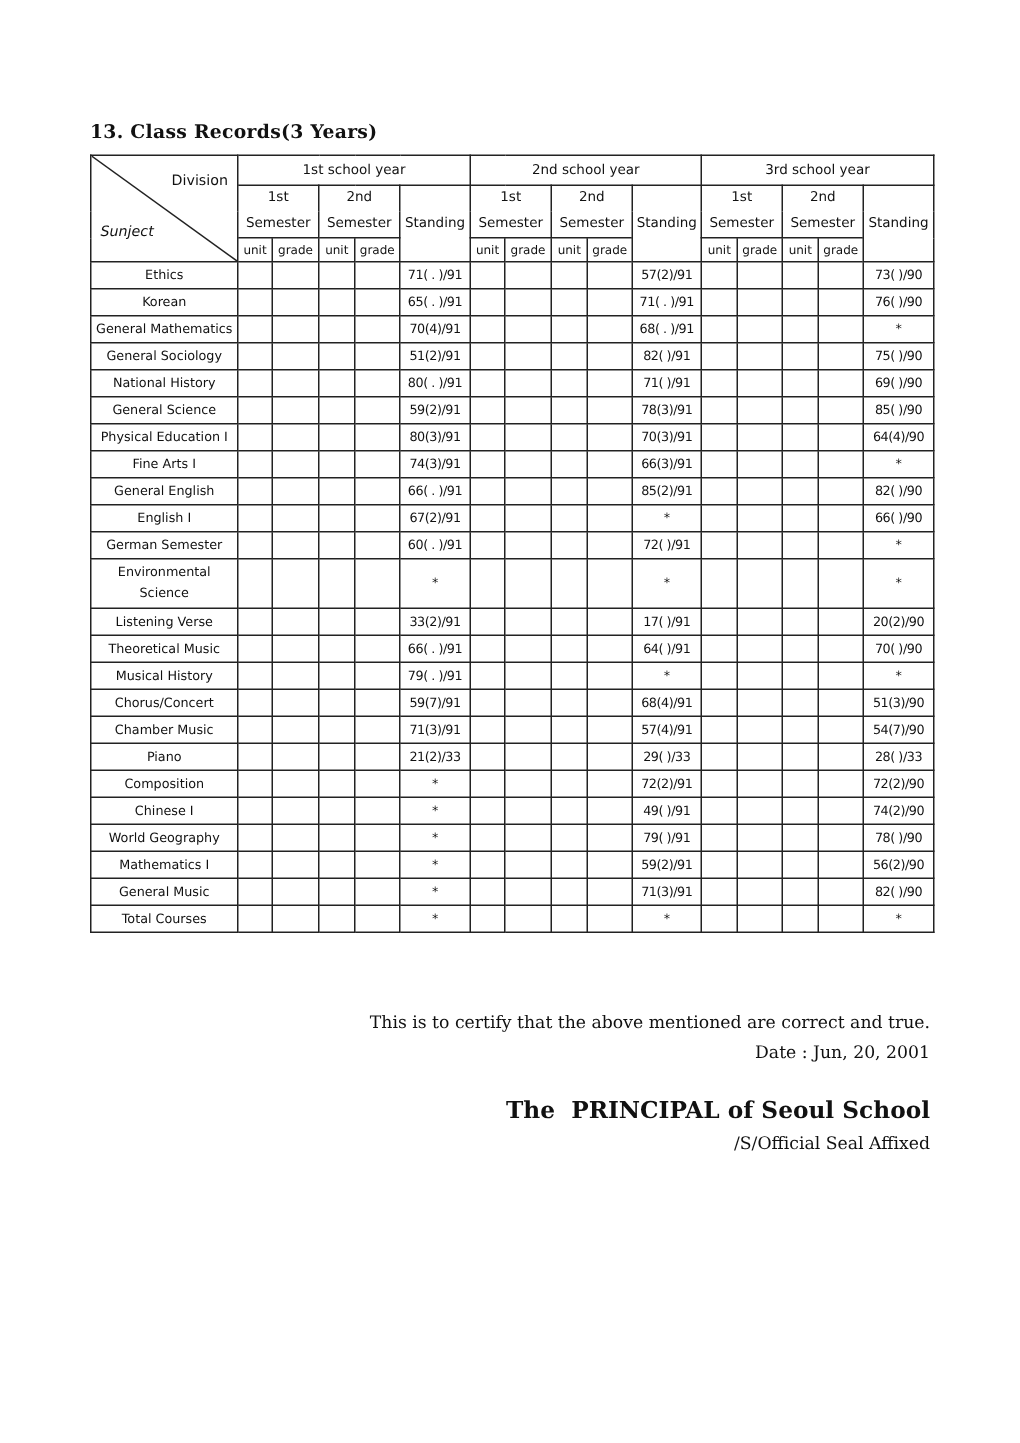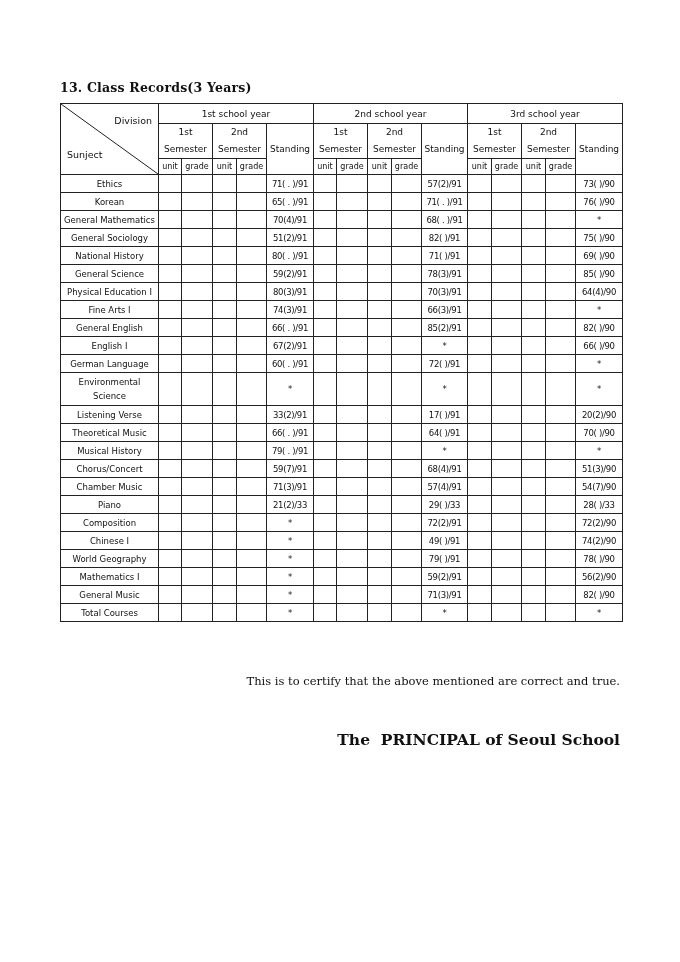--- a/index.html
+++ b/index.html
@@ -7,21 +7,21 @@
   .title { position:absolute; left:60px; top:80px; font-family:"DejaVu Serif", serif; font-weight:bold; font-size:12.5px; letter-spacing:0.2px; }
   table.records { position:absolute; left:60px; top:103px; border-collapse:collapse; table-layout:fixed; width:562px; font-family:"DejaVu Sans", sans-serif; font-size:8.5px; }
   table.records td { border:1px solid #222; text-align:center; vertical-align:middle; padding:0; height:17px; line-height:10px; overflow:hidden; white-space:nowrap; }
   table.records td.wrap { white-space:normal; line-height:14px;margin-top:28px; }
   .hdr-year { height:19px !important; font-size:9px; }
   .hdr-sem { font-size:9px; line-height:17px !important; }
   .hdr-sub { font-size:8px; height:15px !important; }
   .diag { position:relative;margin-left:17px; }
   .diag svg { position:absolute; left:0; top:0; width:100%; height:100%; }
   .diag .div-lbl { position:absolute; right:6px; top:12px; font-size:9.5px; }
-  .diag .subj-lbl { position:absolute; left:6px; bottom:14px; font-size:9.5px; }
+  .diag .subj-lbl { position:absolute; left:6px; bottom:14px; font-size:9.5px;font-style:italic; }
   td.subject { font-size:8.5px; }
   td.stand { font-size:8.5px; letter-spacing:-0.3px; }
   .env { height:32px !important; }
   .cert { position:absolute; right:60px; top:671px; text-align:right; font-family:"DejaVu Serif", serif; font-size:11.5px; line-height:20px; }
   .principal { position:absolute; right:60px; top:729px; text-align:right; font-family:"DejaVu Serif", serif; }
   .principal .p-name { font-size:15.5px; font-weight:bold; line-height:22px; }
   .principal .p-seal { font-size:11.5px; line-height:18px; margin-top:2px; }
 </style>
 </head>
 <body>
@@ -269,21 +269,21 @@
         <td></td>
         <td></td>
         <td class="stand">*</td>
         <td></td>
         <td></td>
         <td></td>
         <td></td>
         <td class="stand">66(  )/90</td>
       </tr>
       <tr>
-        <td class="subject">German Language</td>
+        <td class="subject">German Semester</td>
         <td></td>
         <td></td>
         <td></td>
         <td></td>
         <td class="stand">60( . )/91</td>
         <td></td>
         <td></td>
         <td></td>
         <td></td>
         <td class="stand">72(  )/91</td>
@@ -525,17 +525,19 @@
         <td></td>
         <td></td>
         <td></td>
         <td class="stand">*</td>
       </tr>
     </tbody>
 </table>
 
 <div class="cert">
   <div>This is to certify that the above mentioned are correct and true.</div>
+  <div>Date : Jun, 20, 2001</div>
 </div>
 
 <div class="principal">
   <div class="p-name" style="white-space:pre">The  PRINCIPAL of Seoul School</div>
+  <div class="p-seal">/S/Official Seal Affixed</div>
 </div>
 
 </body></html>

